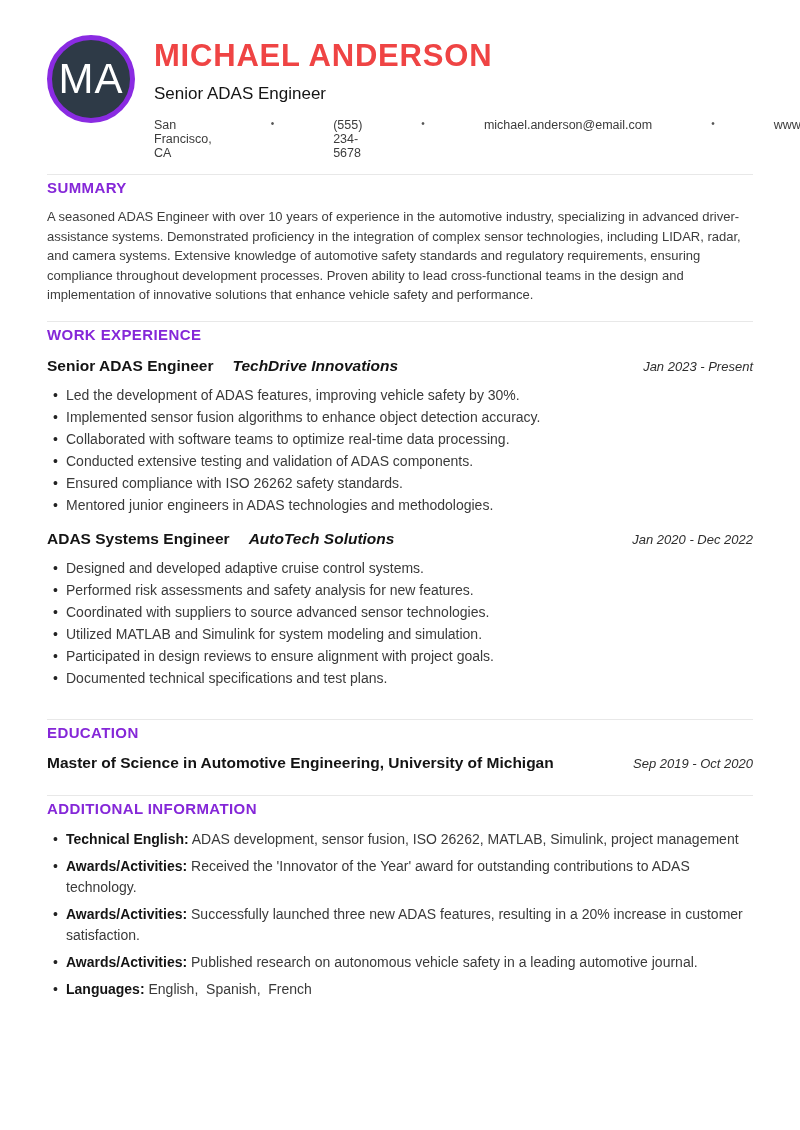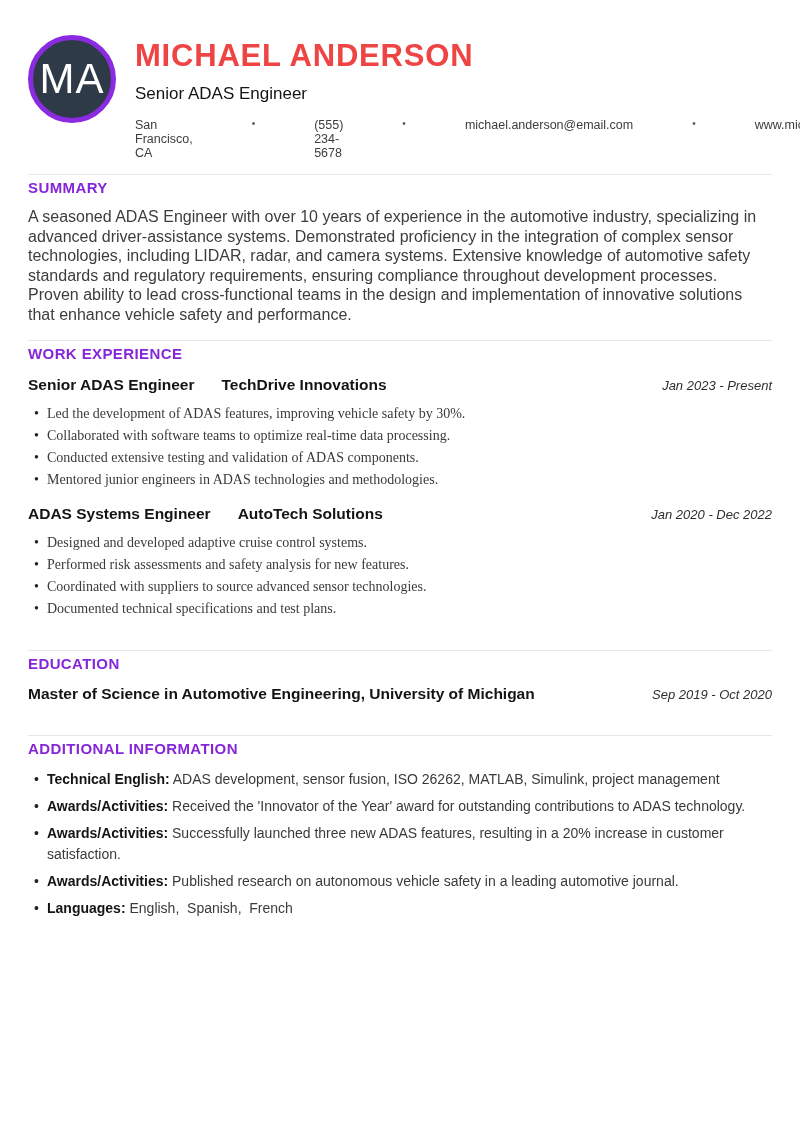--- a/index.html
+++ b/index.html
@@ -3,21 +3,21 @@
 <meta charset="utf-8">
 <style>
   * { margin:0; padding:0; box-sizing:border-box; }
   html,body { width:800px; background:#ffffff; }
   body {
     height:1130px;
     font-family:"Liberation Sans", sans-serif;
     color:#383838;
     overflow:hidden;
   }
-  .page { padding:0 28px; }
+  .page { padding:0 47px; }
 
   
   .header { display:flex; align-items:flex-start; padding-top:35px; padding-bottom:14px; }
   .avatar {
     width:88px; height:88px; flex:0 0 88px;
     border-radius:50%;
     background:#2e3a47;
     border:5px solid #8a2be2;
     display:flex; align-items:center; justify-content:center;
     color:#ffffff; font-size:42px; font-weight:400; letter-spacing:1px;
@@ -34,42 +34,42 @@
   
   .divider { border:none; border-top:1px solid #e8e8e8; height:0; }
   .section-heading {
     color:#8527d8; font-size:15px; font-weight:700; letter-spacing:0.4px;
     margin-top:4px;
   }
 
   
   .summary-text {
     margin-top:11px; margin-bottom:16px;
-    font-size:16px; line-height:19.5px; color:#3d3d3d;
+    font-size:13px; line-height:19.5px; color:#3d3d3d;
   }
 
   
   .entry-header { display:flex; justify-content:space-between; align-items:baseline; margin-top:14px; }
   .entry-titles { font-size:15.5px; font-weight:700; color:#141414; }
-  .entry-company { margin-left:27px; }
+  .entry-company { margin-left:19px;font-style:italic; }
   .entry-dates { font-size:13px; font-style:italic; color:#2e2e2e; white-space:nowrap; }
 
-  ul.bullets { list-style:none; margin-top:9px; margin-bottom:4px;font-family:Liberation Serif, serif; }
+  ul.bullets { list-style:none; margin-top:9px; margin-bottom:4px; }
   ul.bullets li {
     position:relative; padding-left:19px;
     font-size:14px; line-height:22px; color:#3a3a3a;
   }
   ul.bullets li::before {
     content:"•"; position:absolute; left:6px; top:0;
     color:#222; font-size:14px;
   }
   .job-block { margin-bottom:14px; }
   .exp-bottom-space { height:16px; }
 
-  .edu-row { margin-top:13px; margin-bottom:32px; }
+  .edu-row { margin-top:13px; margin-bottom:23px; }
 
   
   ul.info-list { list-style:none; margin-top:12px; }
   ul.info-list li {
     position:relative; padding-left:19px;
     font-size:14px; line-height:21px; color:#3a3a3a;
     margin-bottom:6px;
   }
   ul.info-list li::before {
     content:"•"; position:absolute; left:6px; top:0;
@@ -116,37 +116,41 @@
 
     <div class="job-block">
       <div class="entry-header">
         <div class="entry-titles">
           <span>Senior ADAS Engineer</span><span class="entry-company">TechDrive Innovations</span>
         </div>
         <div class="entry-dates">Jan 2023 - Present</div>
       </div>
       <ul class="bullets">
         <li>Led the development of ADAS features, improving vehicle safety by 30%.</li>
+        <li>Implemented sensor fusion algorithms to enhance object detection accuracy.</li>
         <li>Collaborated with software teams to optimize real-time data processing.</li>
         <li>Conducted extensive testing and validation of ADAS components.</li>
+        <li>Ensured compliance with ISO 26262 safety standards.</li>
         <li>Mentored junior engineers in ADAS technologies and methodologies.</li>
       </ul>
     </div>
 
     <div class="job-block">
       <div class="entry-header">
         <div class="entry-titles">
           <span>ADAS Systems Engineer</span><span class="entry-company">AutoTech Solutions</span>
         </div>
         <div class="entry-dates">Jan 2020 - Dec 2022</div>
       </div>
       <ul class="bullets">
         <li>Designed and developed adaptive cruise control systems.</li>
         <li>Performed risk assessments and safety analysis for new features.</li>
         <li>Coordinated with suppliers to source advanced sensor technologies.</li>
+        <li>Utilized MATLAB and Simulink for system modeling and simulation.</li>
+        <li>Participated in design reviews to ensure alignment with project goals.</li>
         <li>Documented technical specifications and test plans.</li>
       </ul>
     </div>
     <div class="exp-bottom-space"></div>
   </div>
 
   <hr class="divider">
 
   <div>
     <div class="section-heading">EDUCATION</div>

